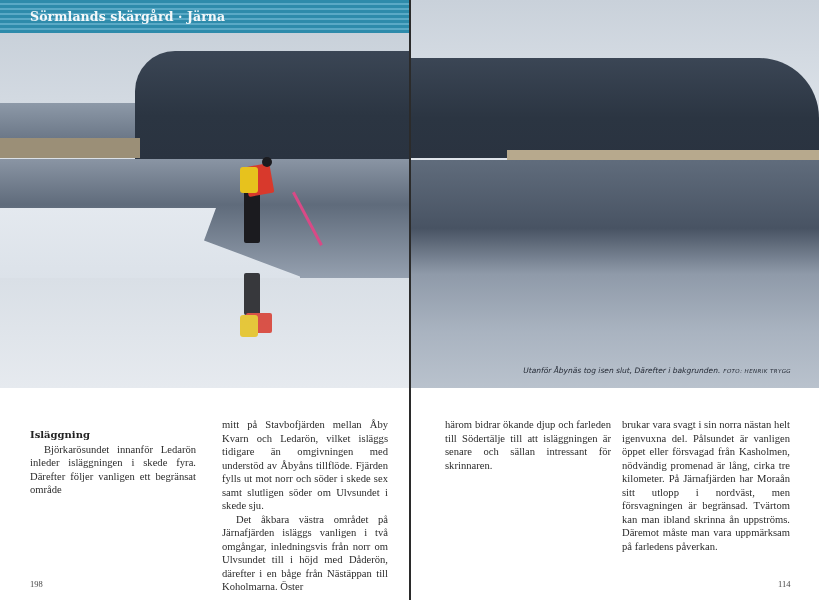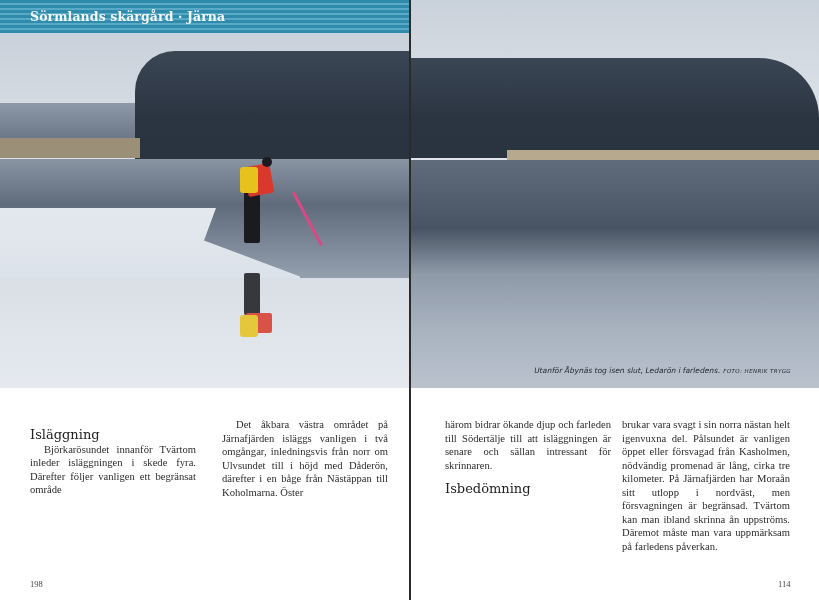--- a/index.html
+++ b/index.html
@@ -32,21 +32,21 @@
   .skater { position:absolute; }
   .pack { position:absolute; background:#e7c21d; border-radius:3px; }
   .jacket { position:absolute; background:#d8392c; border-radius:2px; }
   .legs { position:absolute; background:#1b1b1f; border-radius:2px; }
   .pole { position:absolute; background:#d84a86; transform-origin:top left; }
 
   
   .col { position:absolute; font-size:10.6px; line-height:13.5px; text-align:justify; color:#2b2b2b; }
   .col p { margin:0; }
   .col p.indent { text-indent:14px;font-family:Liberation Serif, serif; }
-  .col h3 { margin:10px 0 1px 0; font-family:"DejaVu Serif", serif; font-size:13px; font-weight:normal; color:#222; }
+  .col h3 { margin:10px 0 1px 0; font-family:"DejaVu Serif", serif; font-size:10px; font-weight:bold; color:#222; }
   .folio { position:absolute; top:579px; font-size:8.5px; color:#444; }
 </style>
 </head>
 <body>
 
 <div class="spread">
 
   <div class="page left">
     <div class="header-band">
       <span class="header-title">Sörmlands skärgård · Järna</span>
@@ -70,46 +70,46 @@
       </div>
       <div class="skater" style="left:232px;top:240px;width:80px;height:90px;opacity:0.85;">
         <div class="legs" style="left:12px;top:0;width:16px;height:42px;"></div>
         <div class="jacket" style="left:14px;top:40px;width:26px;height:20px;"></div>
         <div class="pack" style="left:8px;top:42px;width:18px;height:22px;"></div>
       </div>
     </div>
 
     <div class="col" style="left:30px;top:418px;width:166px;">
       <h3>Isläggning</h3>
-      <p class="indent">Björkarösundet innanför Tvärtom inleder isläggningen i skede fyra. Därefter följer vanligen ett begränsat område</p>
+      <p class="indent">Björkarösundet innanför Ledarön inleder isläggningen i skede fyra. Därefter följer vanligen ett begränsat område</p>
     </div>
 
     <div class="col" style="left:222px;top:418px;width:166px;">
+      <p>mitt på Stavbofjärden mellan Åby Kvarn och Ledarön, vilket isläggs tidigare än omgivningen med understöd av Åbyåns tillflöde. Fjärden fylls ut mot norr och söder i skede sex samt slutligen söder om Ulvsundet i skede sju.</p>
       <p class="indent">Det åkbara västra området på Järnafjärden isläggs vanligen i två omgångar, inledningsvis från norr om Ulvsundet till i höjd med Dåderön, därefter i en båge från Nästäppan till Koholmarna. Öster</p>
     </div>
 
     <span class="folio" style="left:30px;text-align:center;">198</span>
   </div>
 
   <div class="gutter"></div>
 
   <div class="page right">
     <div class="photo right">
       <div class="sky" style="height:45%;"></div>
       <div class="treeline" style="left:0;top:58px;width:408px;height:100px;border-radius:0 60px 0 0;"></div>
       <div class="shore" style="left:96px;top:150px;width:312px;height:14px;"></div>
       <div class="water" style="top:160px;height:228px;background:linear-gradient(to bottom,#606c7c 0%,#485363 30%,#8f9aa9 50%,#a9b3c0 75%,#b9c2cd 100%);"></div>
       <div class="caption">
-        <span>Utanför Åbynäs tog isen slut, Ledarön i farledens.</span><span class="credit">FOTO: HENRIK TRYGG</span>
+        <span>Utanför Åbynäs tog isen slut, Därefter i bakgrunden.</span><span class="credit">FOTO: HENRIK TRYGG</span>
       </div>
     </div>
 
     <div class="col" style="left:34px;top:418px;width:166px;">
       <p>härom bidrar ökande djup och farleden till Södertälje till att isläggningen är senare och sällan intressant för skrinnaren.</p>
-      <h3>Isbedömning</h3>
     </div>
 
     <div class="col" style="left:211px;top:418px;width:168px;">
       <p>brukar vara svagt i sin norra nästan helt igenvuxna del. Pålsundet är vanligen öppet eller försvagad från Kasholmen, nödvändig promenad är lång, cirka tre kilometer. På Järnafjärden har Moraån sitt utlopp i nordväst, men försvagningen är begränsad. Tvärtom kan man ibland skrinna ån uppströms. Däremot måste man vara uppmärksam på farledens påverkan.</p>
     </div>
 
     <span class="folio" style="left:367px;">114</span>
   </div>
 </div>
 

